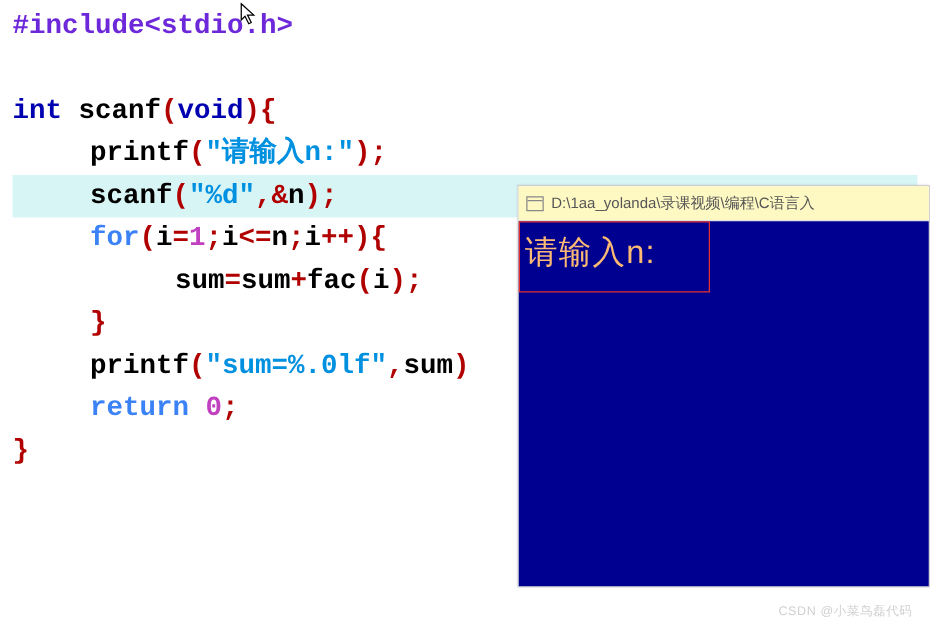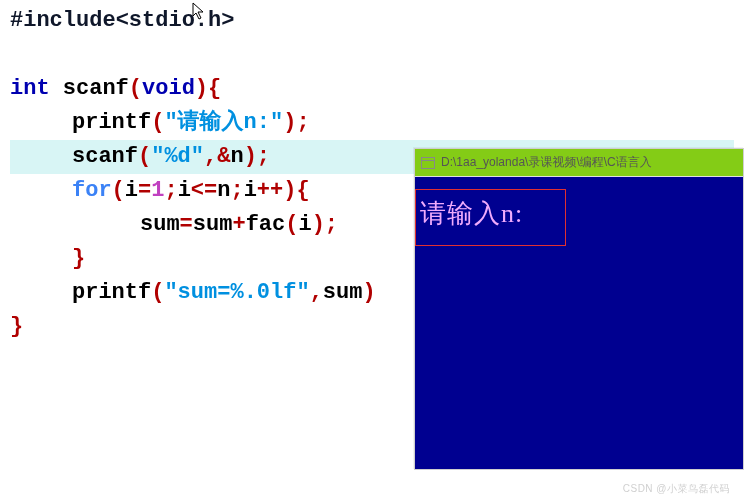--- a/index.html
+++ b/index.html
@@ -12,21 +12,21 @@
   font-weight: bold;
   position: relative;
   overflow: hidden;
 }
 .editor {
   padding: 4px 10px;
   line-height: 34px;
 }
 .line { white-space: pre; height: 34px; }
 .line.hl { background: #d8f5f5; }
-.tok-pre { color: #0f172a; }
+.tok-pre { color: #6d28d9; }
 .tok-type { color: #0000b0; }
 .tok-fn { color: #000; }
 .tok-punc { color: #b00000; }
 .tok-var { color: #000; }
 .tok-num { color: #c040c0; }
 .tok-kw { color: #3b82f6; }
 .tok-str { color: #0090e0; }
 .tok-op { color: #b00000; }
 
 .cursor-icon {
@@ -43,21 +43,21 @@
   top: 148px;
   left: 414px;
   width: 330px;
   height: 322px;
   border: 1px solid #cfcfcf;
   background: #fff;
   box-shadow: -1px -1px 0 rgba(0,0,0,0.05);
 }
 .terminal-title {
   height: 28px;
-  background: #84cc16;
+  background: #fef9c3;
   border-bottom: 1px solid #e0e0e0;
   display: flex;
   align-items: center;
   padding: 0 6px;
   font-family: "Microsoft YaHei", sans-serif;
   font-size: 12px;
   font-weight: normal;
   color: #555;
   gap: 6px;
   white-space: nowrap;
@@ -78,26 +78,26 @@
   background: #888;
 }
 .terminal-body {
   background: #000090;
   width: 100%;
   height: calc(100% - 28px);
   position: relative;
 }
 .terminal-prompt {
   position: absolute;
-  top: 12px;
+  top: 0;
   left: 0;
   border: 1px solid #e03030;
   padding: 6px 42px 14px 4px;
-  color: #f0abfc;
-  font-family: Liberation Serif, serif;
+  color: #fdba74;
+  font-family: Liberation Sans, sans-serif;
   font-size: 26px;
   font-weight: normal;
   letter-spacing: 1px;
 }
 
 .watermark {
   position: absolute;
   bottom: 8px;
   right: 14px;
   font-family: "Microsoft YaHei", sans-serif;
@@ -135,20 +135,21 @@
 <div class="line indent1 hl"><span class="tok-fn">scanf</span><span class="tok-punc">(</span><span class="tok-str">"%d"</span><span class="tok-punc">,</span><span class="tok-op">&amp;</span><span class="tok-var">n</span><span class="tok-punc">)</span><span class="tok-punc">;</span></div>
 
 <div class="line indent1"><span class="tok-kw">for</span><span class="tok-punc">(</span><span class="tok-var">i</span><span class="tok-op">=</span><span class="tok-num">1</span><span class="tok-punc">;</span><span class="tok-var">i</span><span class="tok-op">&lt;=</span><span class="tok-var">n</span><span class="tok-punc">;</span><span class="tok-var">i</span><span class="tok-op">++</span><span class="tok-punc">)</span><span class="tok-punc">{</span></div>
 
 <div class="line indent2"><span class="tok-var">sum</span><span class="tok-op">=</span><span class="tok-var">sum</span><span class="tok-op">+</span><span class="tok-fn">fac</span><span class="tok-punc">(</span><span class="tok-var">i</span><span class="tok-punc">)</span><span class="tok-punc">;</span></div>
 
 <div class="line indent1"><span class="tok-punc">}</span></div>
 
 <div class="line indent1"><span class="tok-fn">printf</span><span class="tok-punc">(</span><span class="tok-str">"sum=%.0lf"</span><span class="tok-punc">,</span><span class="tok-var">sum</span><span class="tok-punc">)</span></div>
 
+<div class="line indent1"><span class="tok-kw">return</span> <span class="tok-num">0</span><span class="tok-punc">;</span></div>
 
 <div class="line"><span class="tok-punc">}</span></div>
 
 </div>
 
 <div class="terminal-window">
   <div class="terminal-title">
     <span class="terminal-title-icon"></span>
     <span>D:\1aa_yolanda\录课视频\编程\C语言入</span>
   </div>

